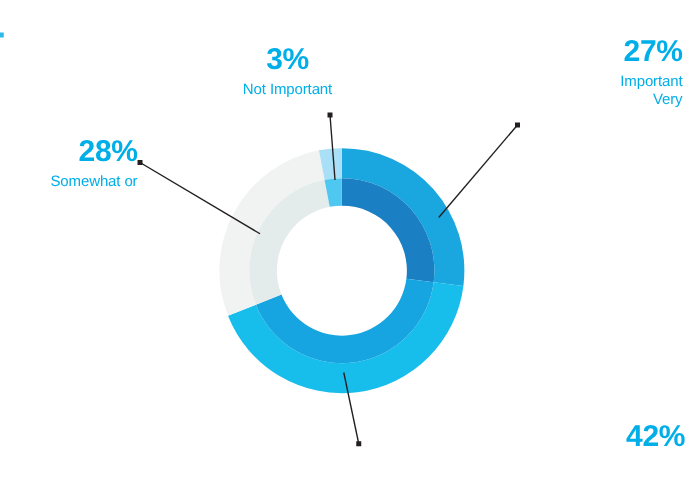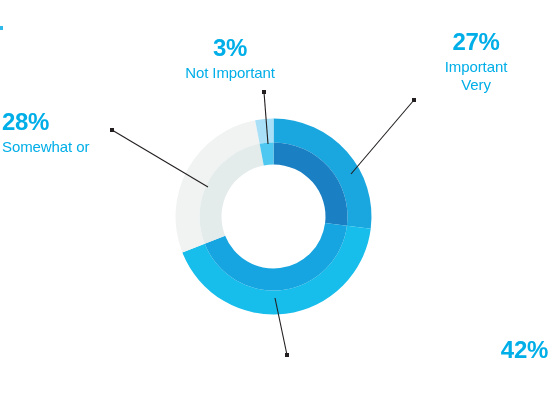--- a/index.html
+++ b/index.html
@@ -32,47 +32,47 @@
     white-space: nowrap;
   }
   .callout .pct {
     font-size: 24px;
     font-weight: bold;
     letter-spacing: -0.3px;
     display: block;
     margin-bottom: 2px;
   }
   .callout .desc {
-    font-size: 15px;
+    font-size: 12px;
     font-weight: normal;
     display: block;
     letter-spacing: -0.1px;
   }
   .callout .desc .line {
     display: block;
   }
 
   
   #callout-not-important {
     left: 152px;
     top: 34px;
     width: 156px;
     text-align: center;
   }
   #callout-very-important {
     left: 406px;
     top: 28px;
     width: 140px;
-    text-align: center;
+    text-align: right;
   }
   #callout-neither {
     left: 2px;
     top: 108px;
     width: 108px;
-    text-align: left;
+    text-align: right;
   }
   #callout-somewhat-important {
     left: 300px;
     top: 336px;
     width: 248px;
     text-align: right;
   }
 
   #leader-lines, #donut-svg {
     position: absolute;

